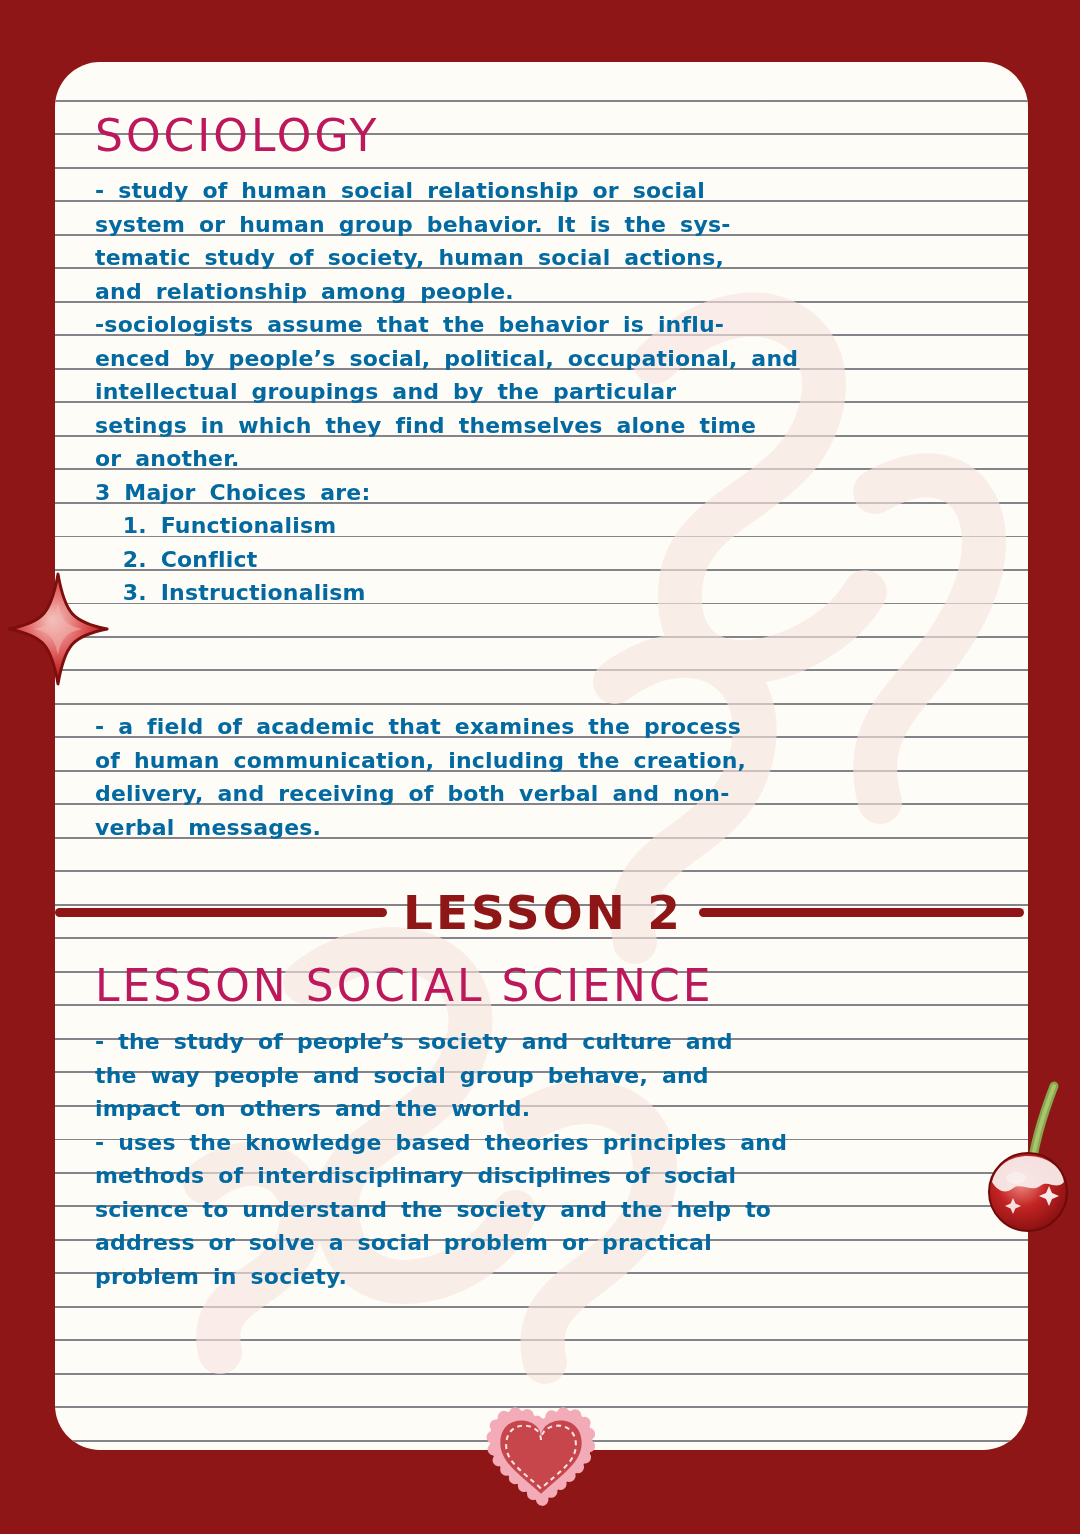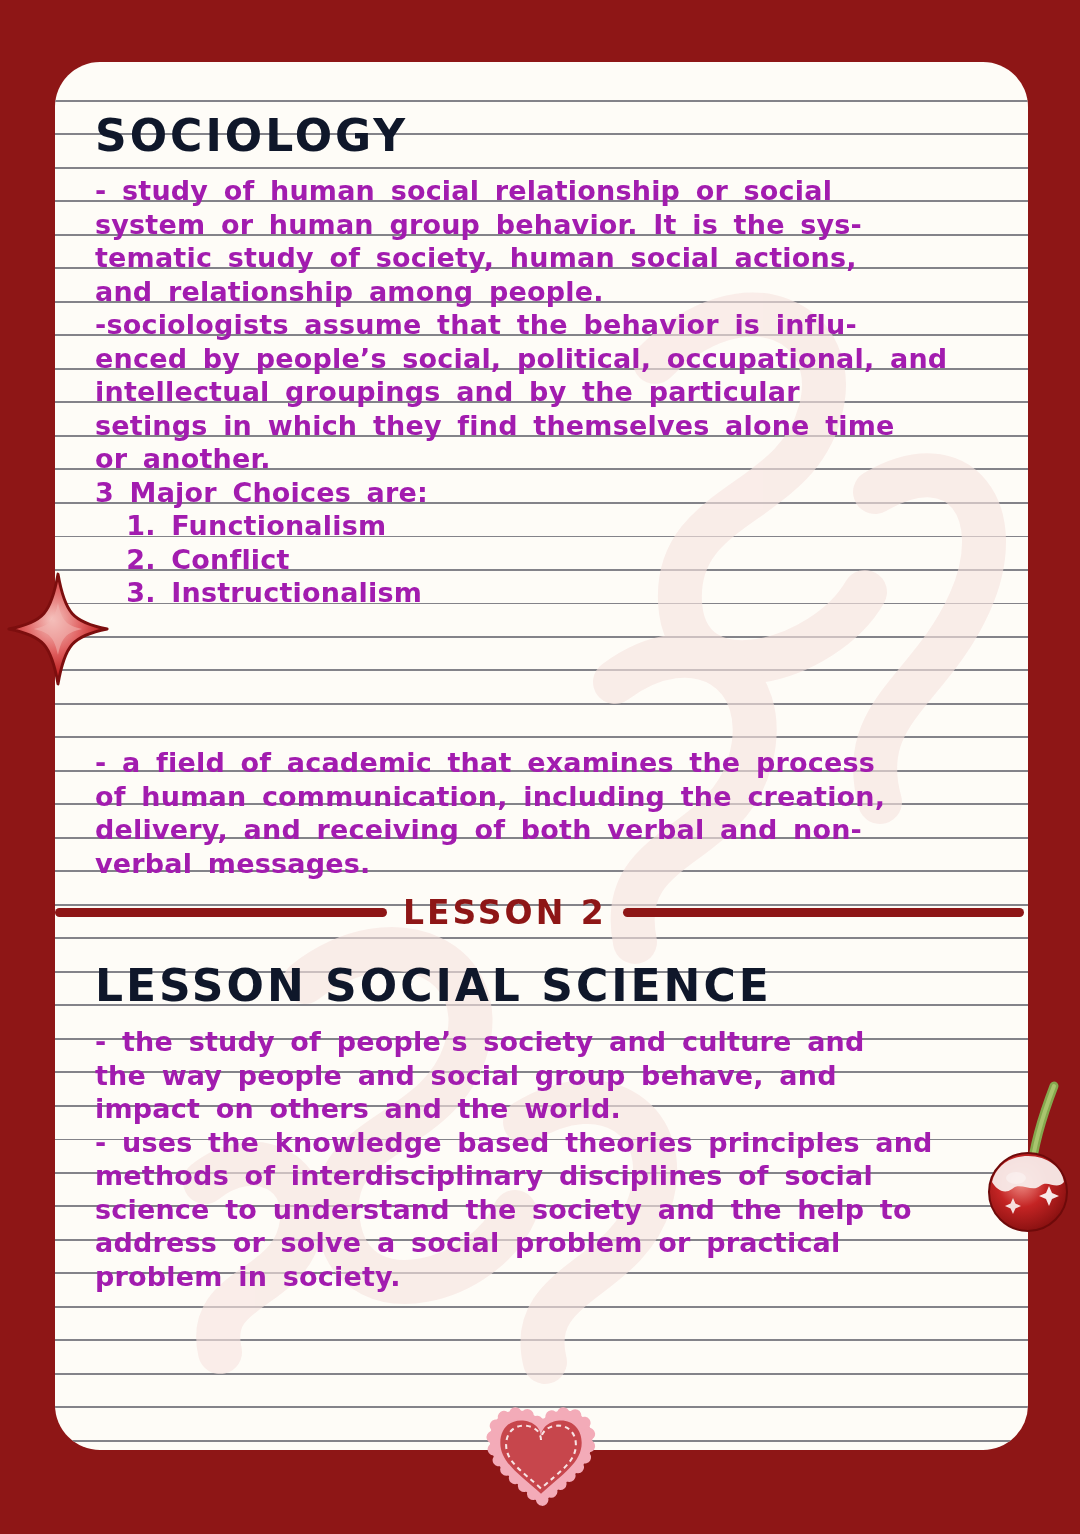--- a/index.html
+++ b/index.html
@@ -33,52 +33,52 @@
   .watermark {
     position:absolute; left:0; top:0;
     width:973px; height:1388px;
     pointer-events:none;
   }
   .content { position:absolute; inset:0; }
   .heading {
     position:absolute;
     left:40px;
     font-size:44px;
-    font-weight:bold;
+    font-weight:normal;
     letter-spacing:3px;
-    color:#0f172a;
+    color:#be185d;
     white-space:nowrap;
   }
   .bodytext {
     position:absolute;
     left:40px; right:22px;
-    font-size:27px;
+    font-size:22px;
     font-weight:bold;
     line-height:33.5px;
     letter-spacing:0.2px;
     word-spacing:6px;
-    color:#a21caf;
+    color:#0369a1;
     white-space:pre-wrap;
   }
   .h-sociology { top:48px; }
   .b-sociology { top:112px; }
   .h-comm      { top:590px; }
-  .b-comm      { top:648px;margin-top:36px; }
+  .b-comm      { top:648px; }
   .divider {
     position:absolute;
     left:0; right:0; top:820px; height:60px;
     display:flex; align-items:center;
   }
   .divider .rule {
     height:9px; background:#8e1616; border-radius:5px;
   }
   .divider .rule-left  { width:332px; margin-right:16px; }
   .divider .rule-right { flex:1; margin-left:16px; margin-right:4px; }
   .divider .divider-label {
-    font-size:33px; font-weight:bold; letter-spacing:3px;
+    font-size:47px; font-weight:bold; letter-spacing:3px;
     color:#8e1616; white-space:nowrap;
   }
   .h-applied { top:898px; }
   .b-applied { top:963px; }
 
   .deco { position:absolute; pointer-events:none; }
   .deco-sparkle { left:5px;  top:568px;  width:106px; height:122px; }
   .deco-cherry  { left:980px; top:1080px; width:102px; height:152px; }
   .deco-heart   { left:484px; top:1406px; width:114px; height:106px; }
 </style>

